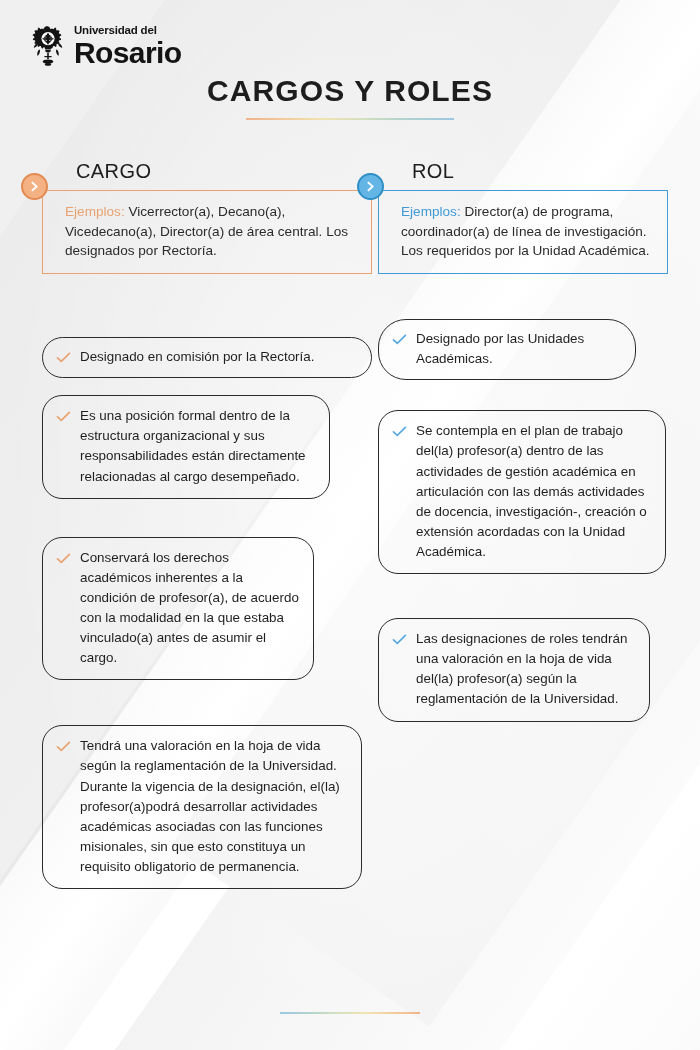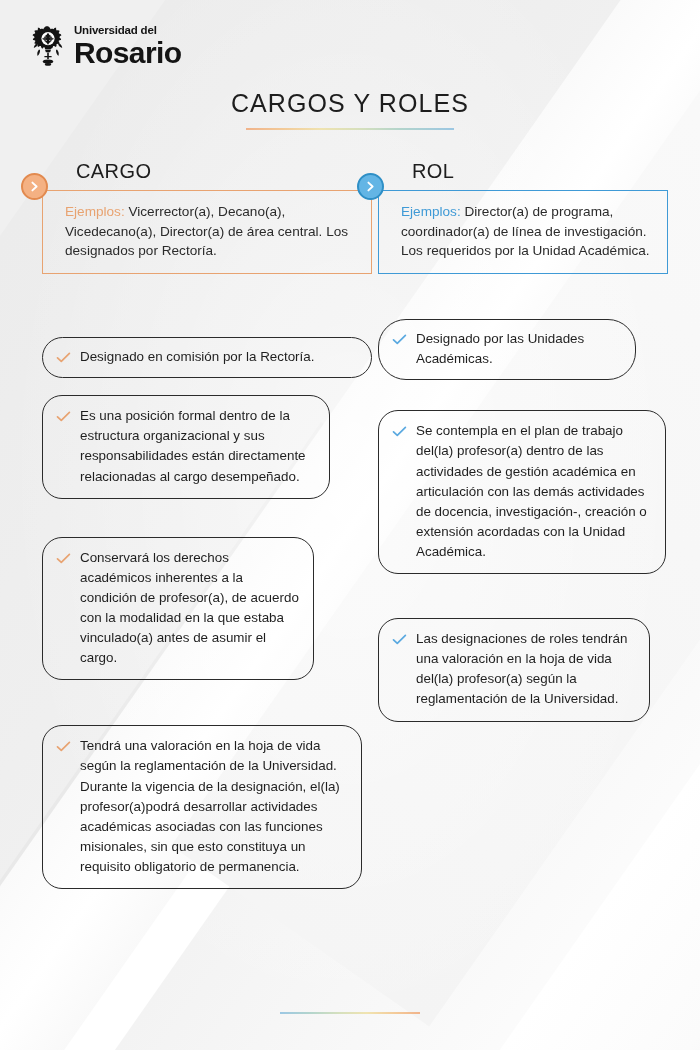--- a/index.html
+++ b/index.html
@@ -112,25 +112,24 @@
     margin-top: 1px;
   }
 
   
   .title-wrap {
     position: absolute;
     left: 0; right: 0; top: 74px;
     text-align: center;
   }
   .page-title {
-    font-size: 25px;
-    font-weight: 400;
+    font-size: 30px;
+    font-weight: 700;
     letter-spacing: 1.1px;
     color: #1d1d1d;
-    margin-top: 15px;
   }
   .title-rule {
     width: 208px;
     height: 2px;
     margin: 10px auto 0;
     background: linear-gradient(90deg,
       #f0a878 0%, #f3c389 18%, #efe0a4 36%,
       #cfdcb4 56%, #a8cfc5 74%, #8cbfe0 100%);
     opacity: 0.85;
   }

